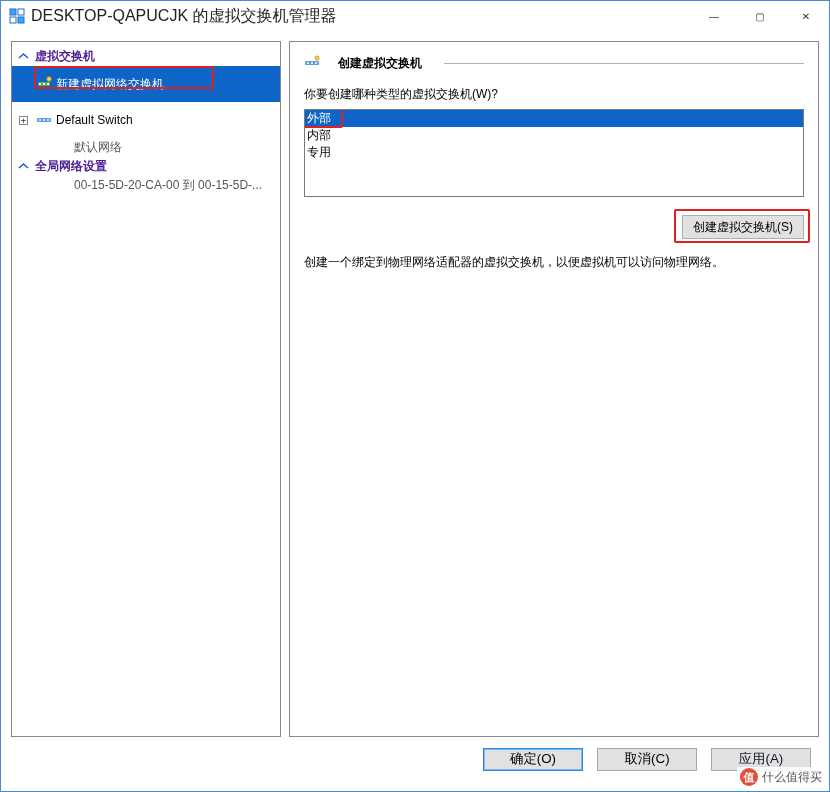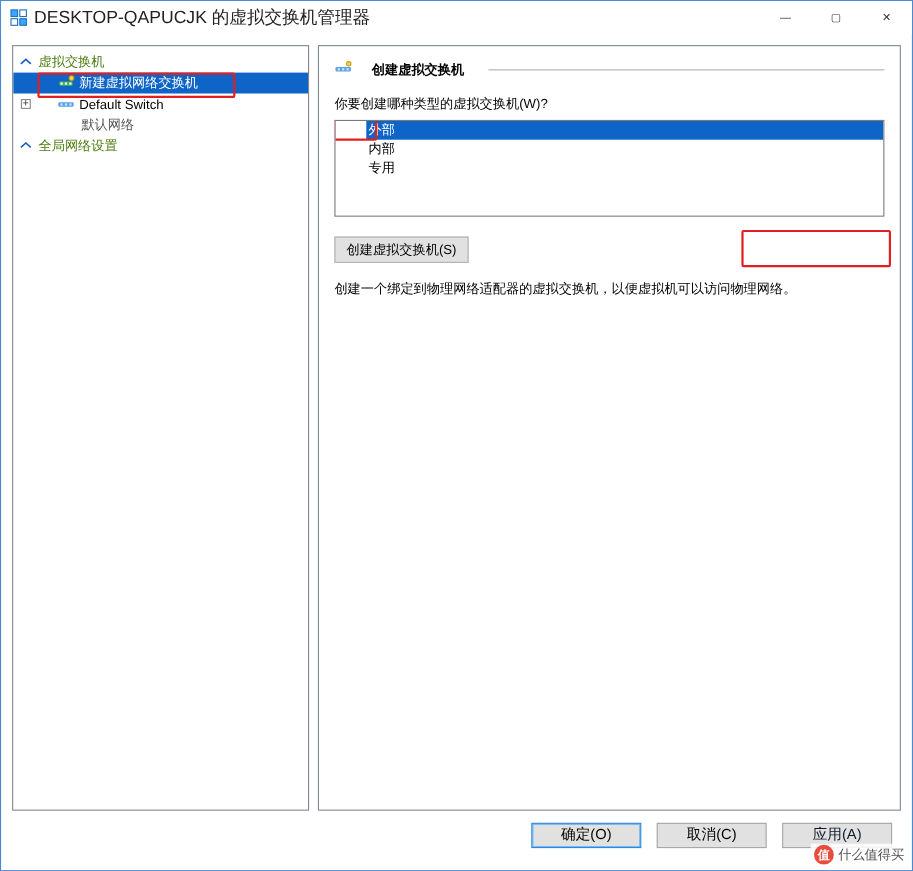--- a/index.html
+++ b/index.html
@@ -86,37 +86,37 @@
   }
   
   .tree {
     padding: 4px 0 0 0;
   }
   .tree-header {
     display: flex;
     align-items: center;
     height: 20px;
     padding: 0 6px;
-    color: #4d7c0f;
-    font-weight: normal;
+    color: #4c1d95;
+    font-weight: bold;
     gap: 6px;
   }
   .tree-header .expander {
     width: 11px; height: 11px;
     display: flex; align-items: center; justify-content: center;
     font-size: 11px; line-height: 11px;
     color: #1a5fbf;
     font-family: sans-serif;
   }
   .tree-item {
     display: flex;
     align-items: center;
-    height: 19px;
+    height: 36px;
     gap: 4px;
-    padding-left: 40px;
+    padding-left: 24px;
     white-space: nowrap;
     position: relative;
   }
   .tree-item.selected {
     background: #0f64c8;
     color: #fff;
   }
   .tree-item .item-icon {
     width: 16px; height: 16px; flex-shrink: 0;
     display:flex; align-items:center; justify-content:center;
@@ -171,28 +171,28 @@
     height: 88px;
     background: #fff;
     overflow: hidden;
     position: relative;
   }
   .type-list .opt {
     height: 17px;
     padding: 0 2px;
     display: flex;
     align-items: center;
-    margin-left: 28px;
   }
   .type-list .opt.selected {
     background: #0f64c8;
     color: #fff;
   }
   .btn-row {
     display: flex;
+    justify-content: flex-end;
     margin-top: 18px;
     position: relative;
   }
   .btn {
     height: 24px;
     min-width: 120px;
     border: 1px solid #aeaeae;
     background: #e1e1e1;
     display: inline-flex;
     align-items: center;
@@ -323,20 +323,21 @@
 
           <div class="tree-header">
             <span class="expander">
               <svg width="11" height="11" viewBox="0 0 11 11">
                   <polyline points="1,7 5.5,3 10,7" fill="none" stroke="#1a5fbf" stroke-width="1.5"></polyline>
                 </svg>
             </span>
             <span>全局网络设置</span>
           </div>
 
+          <div class="tree-sub">00-15-5D-20-CA-00 到 00-15-5D-...</div>
 
         </div>
         <div class="red-outline-1"></div>
       </div>
 
       <div class="panel panel-right">
 
         <div class="fs-header">
           <span class="fs-icon">
             <svg width="16" height="16" viewBox="0 0 16 16">

